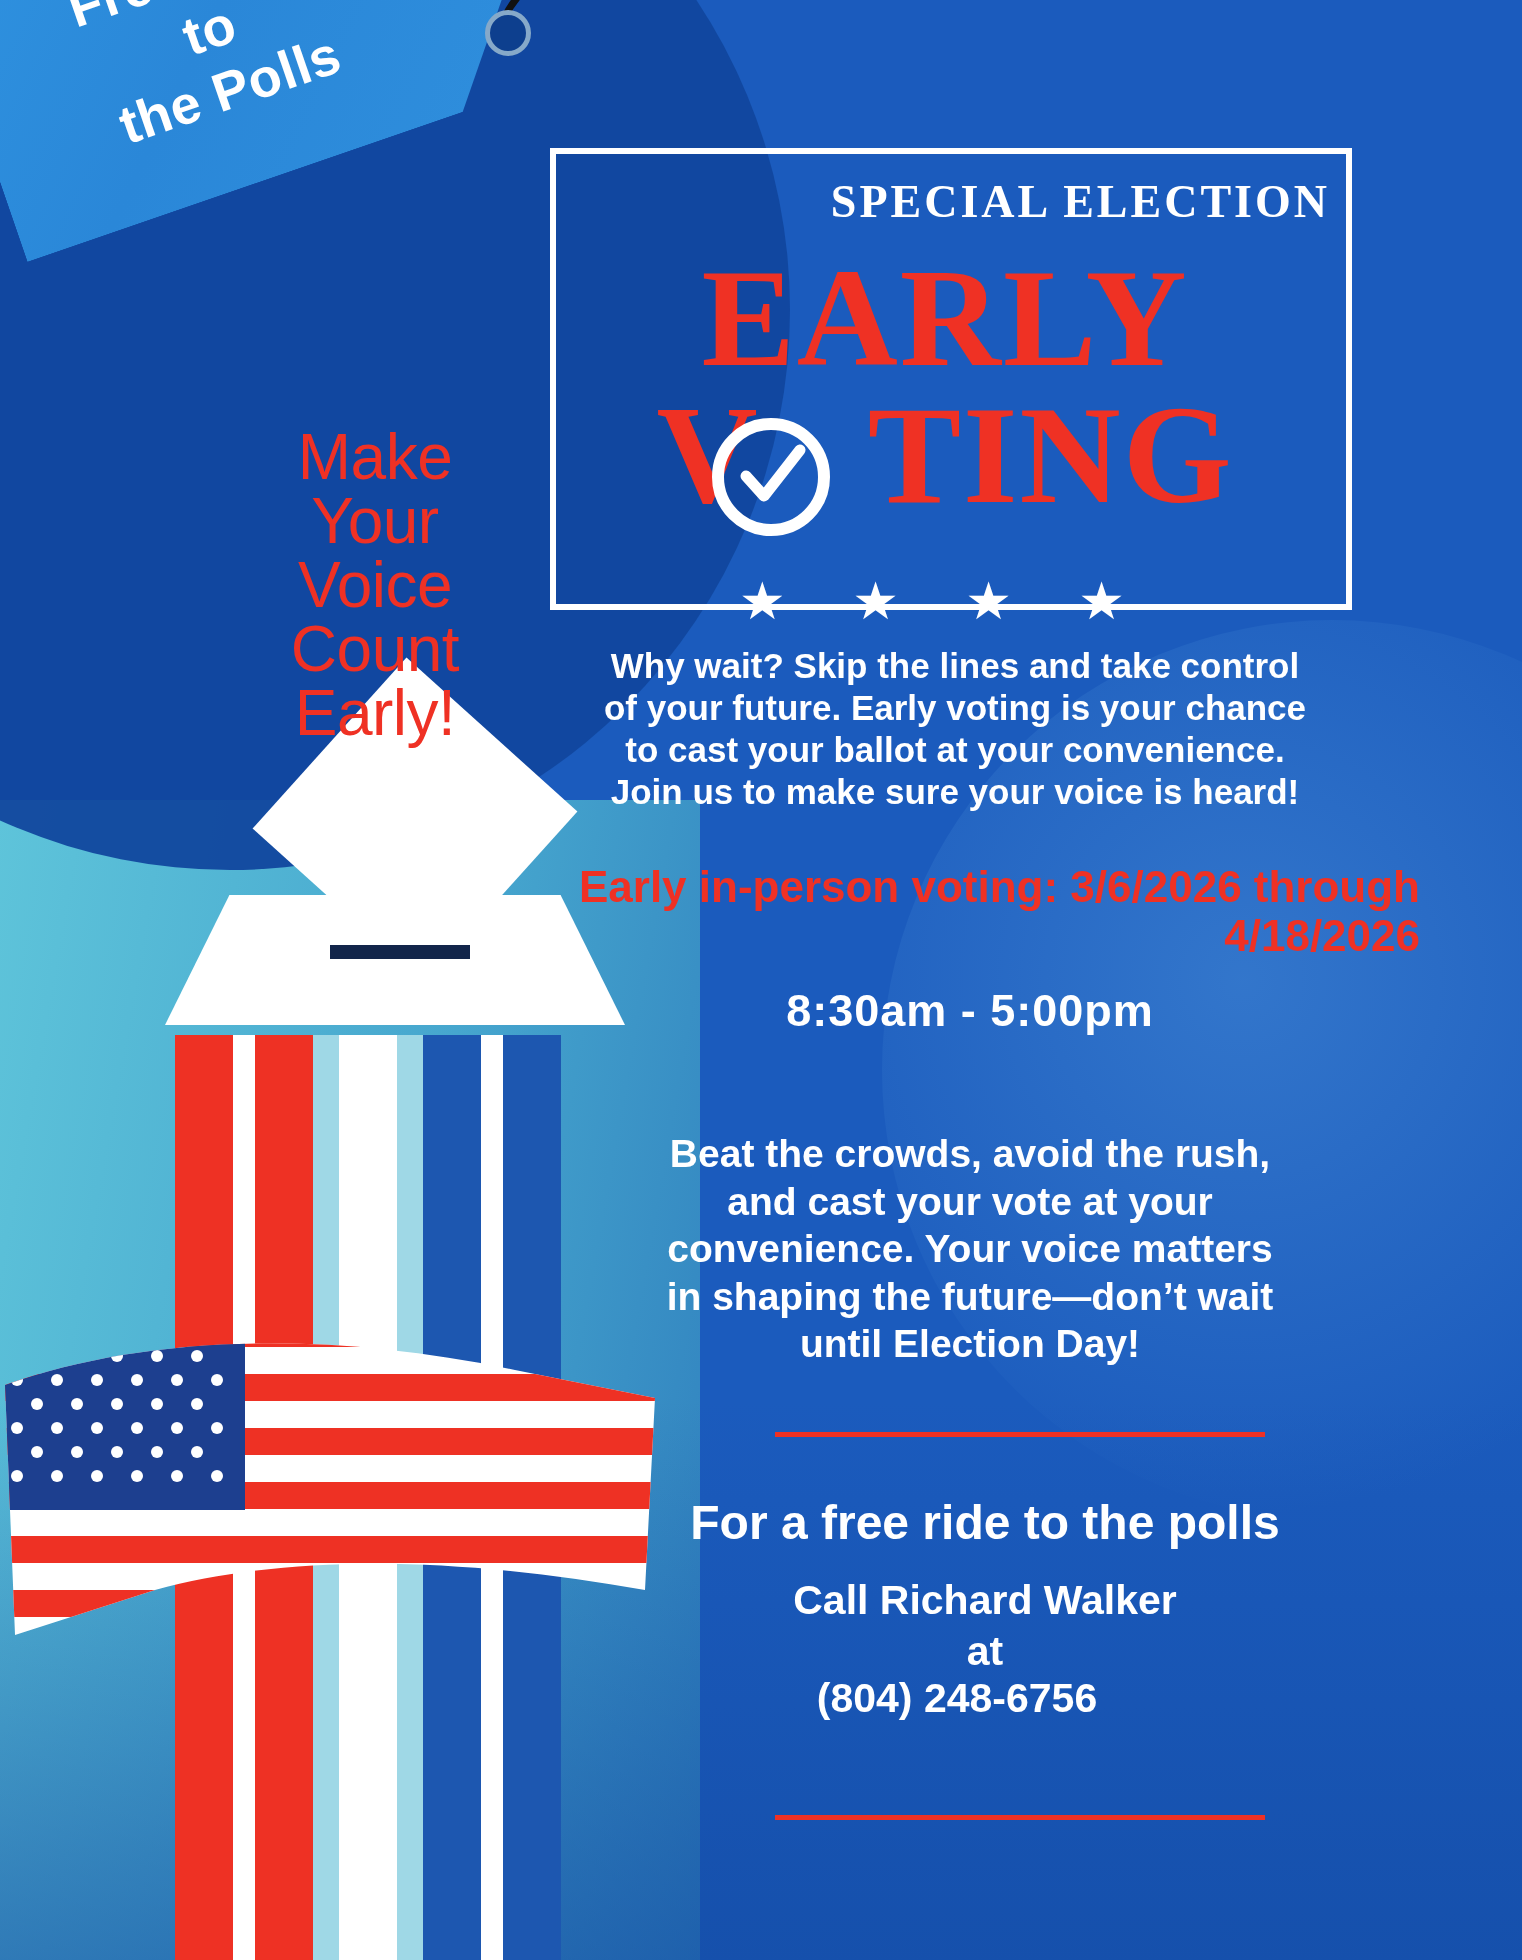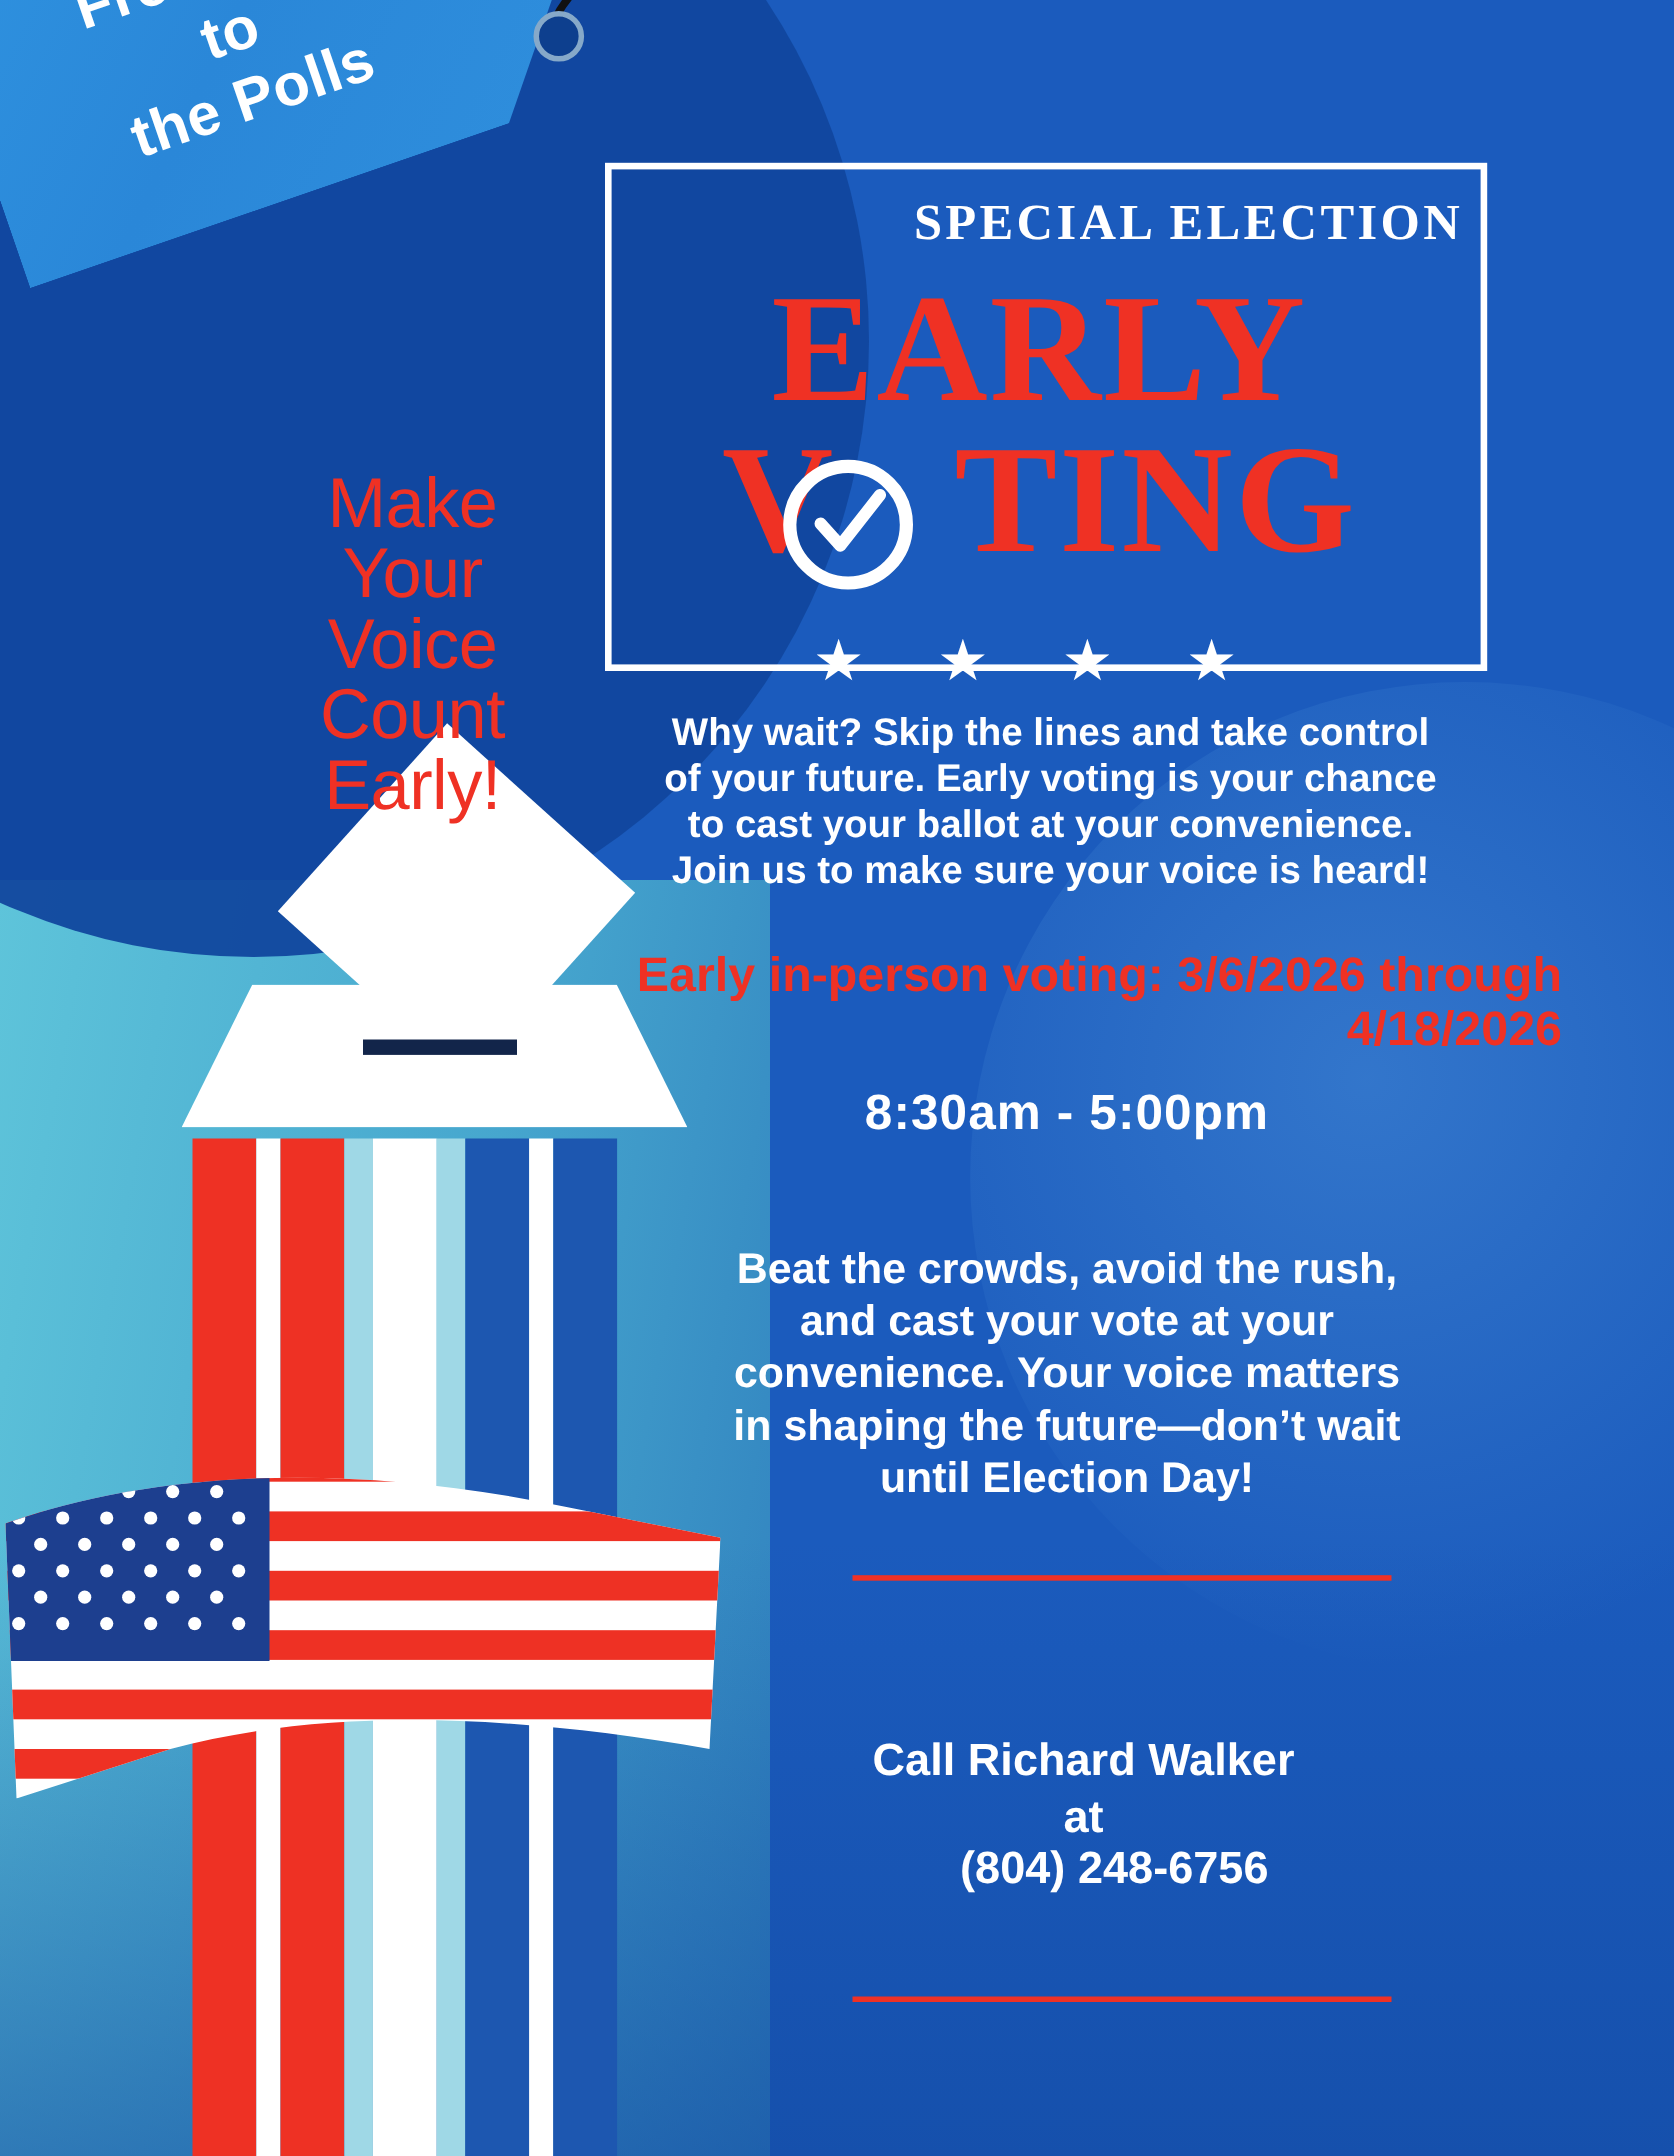--- a/index.html
+++ b/index.html
@@ -331,21 +331,21 @@
     top: 1575px;
     width: 610px;
     text-align: center;
     color: #ffffff;
     font-weight: bold;
     font-size: 41px;
     line-height: 1.25;
   }
   .cta-phone {
     position: absolute;
-    left: 708px;
+    left: 652px;
     top: 1675px;
     width: 610px;
     text-align: center;
     color: #ffffff;
     font-weight: bold;
     font-size: 41px;
   }
 </style>
 </head>
 <body>
@@ -472,19 +472,20 @@
   </div>
   <div class="stars">★ ★ ★ ★</div>
 
   <div class="para-why">Why wait? Skip the lines and take control of your future. Early voting is your chance to cast your ballot at your convenience. Join us to make sure your voice is heard!</div>
   <div class="dates">Early in-person voting: 3/6/2026 through 4/18/2026</div>
   <div class="hours">8:30am  -  5:00pm</div>
   <div class="para-beat">Beat the crowds, avoid the rush, and cast your vote at your convenience. Your voice matters in shaping the future—don’t wait until Election Day!</div>
 
   <div class="rule rule-top"></div>
 
+  <div class="cta-title">For a free ride to the polls</div>
   <div class="cta-call" style="white-space:pre-line;">Call Richard Walker
 at</div>
   <div class="cta-phone">(804) 248-6756</div>
 
   <div class="rule rule-bottom"></div>
 
 </div>
 
 </body></html>

